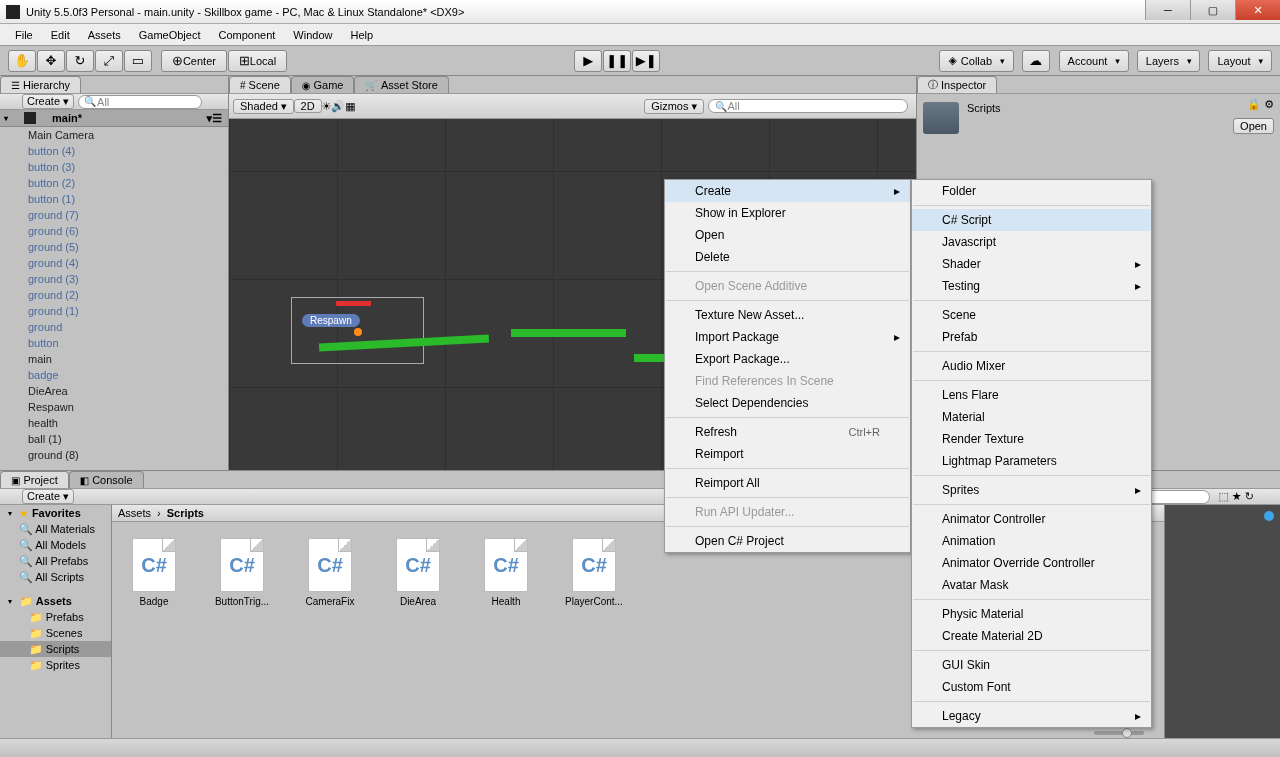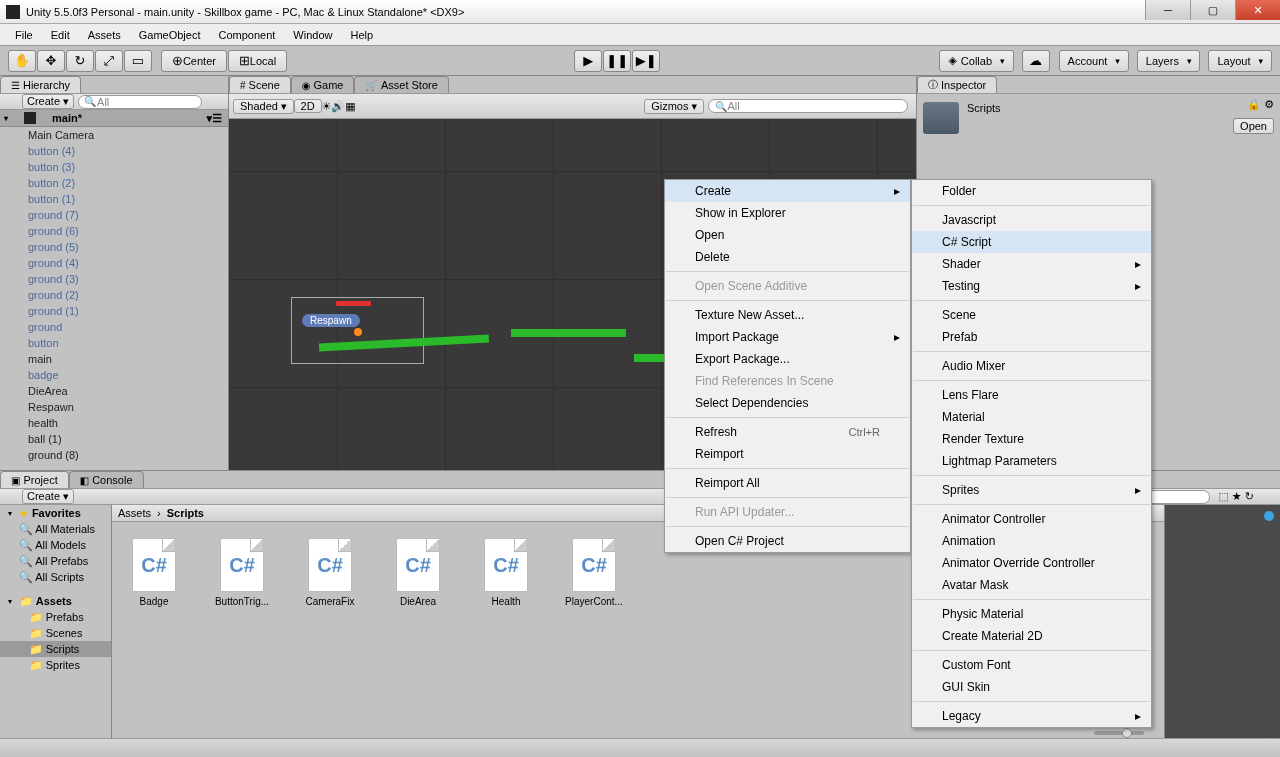--- a/index.html
+++ b/index.html
@@ -316,22 +316,22 @@
     <div class="ctx-sep"></div>
     <div class="ctx-item ">Reimport All</div>
     <div class="ctx-sep"></div>
     <div class="ctx-item disabled">Run API Updater...</div>
     <div class="ctx-sep"></div>
     <div class="ctx-item ">Open C# Project</div>
   </div>
 <div class="ctx-menu" style="left:911px;top:179px;width:241px" id="ctx2">
     <div class="ctx-item ">Folder</div>
     <div class="ctx-sep"></div>
+    <div class="ctx-item hover">C# Script</div>
     <div class="ctx-item ">Javascript</div>
-    <div class="ctx-item hover">C# Script</div>
     <div class="ctx-item arrow">Shader</div>
     <div class="ctx-item arrow">Testing</div>
     <div class="ctx-sep"></div>
     <div class="ctx-item ">Scene</div>
     <div class="ctx-item ">Prefab</div>
     <div class="ctx-sep"></div>
     <div class="ctx-item ">Audio Mixer</div>
     <div class="ctx-sep"></div>
     <div class="ctx-item ">Lens Flare</div>
     <div class="ctx-item ">Material</div>
@@ -341,17 +341,17 @@
     <div class="ctx-item arrow">Sprites</div>
     <div class="ctx-sep"></div>
     <div class="ctx-item ">Animator Controller</div>
     <div class="ctx-item ">Animation</div>
     <div class="ctx-item ">Animator Override Controller</div>
     <div class="ctx-item ">Avatar Mask</div>
     <div class="ctx-sep"></div>
     <div class="ctx-item ">Physic Material</div>
     <div class="ctx-item ">Create Material 2D</div>
     <div class="ctx-sep"></div>
+    <div class="ctx-item ">GUI Skin</div>
     <div class="ctx-item ">Custom Font</div>
-    <div class="ctx-item ">GUI Skin</div>
     <div class="ctx-sep"></div>
     <div class="ctx-item arrow">Legacy</div>
   </div>
 
 </body></html>

